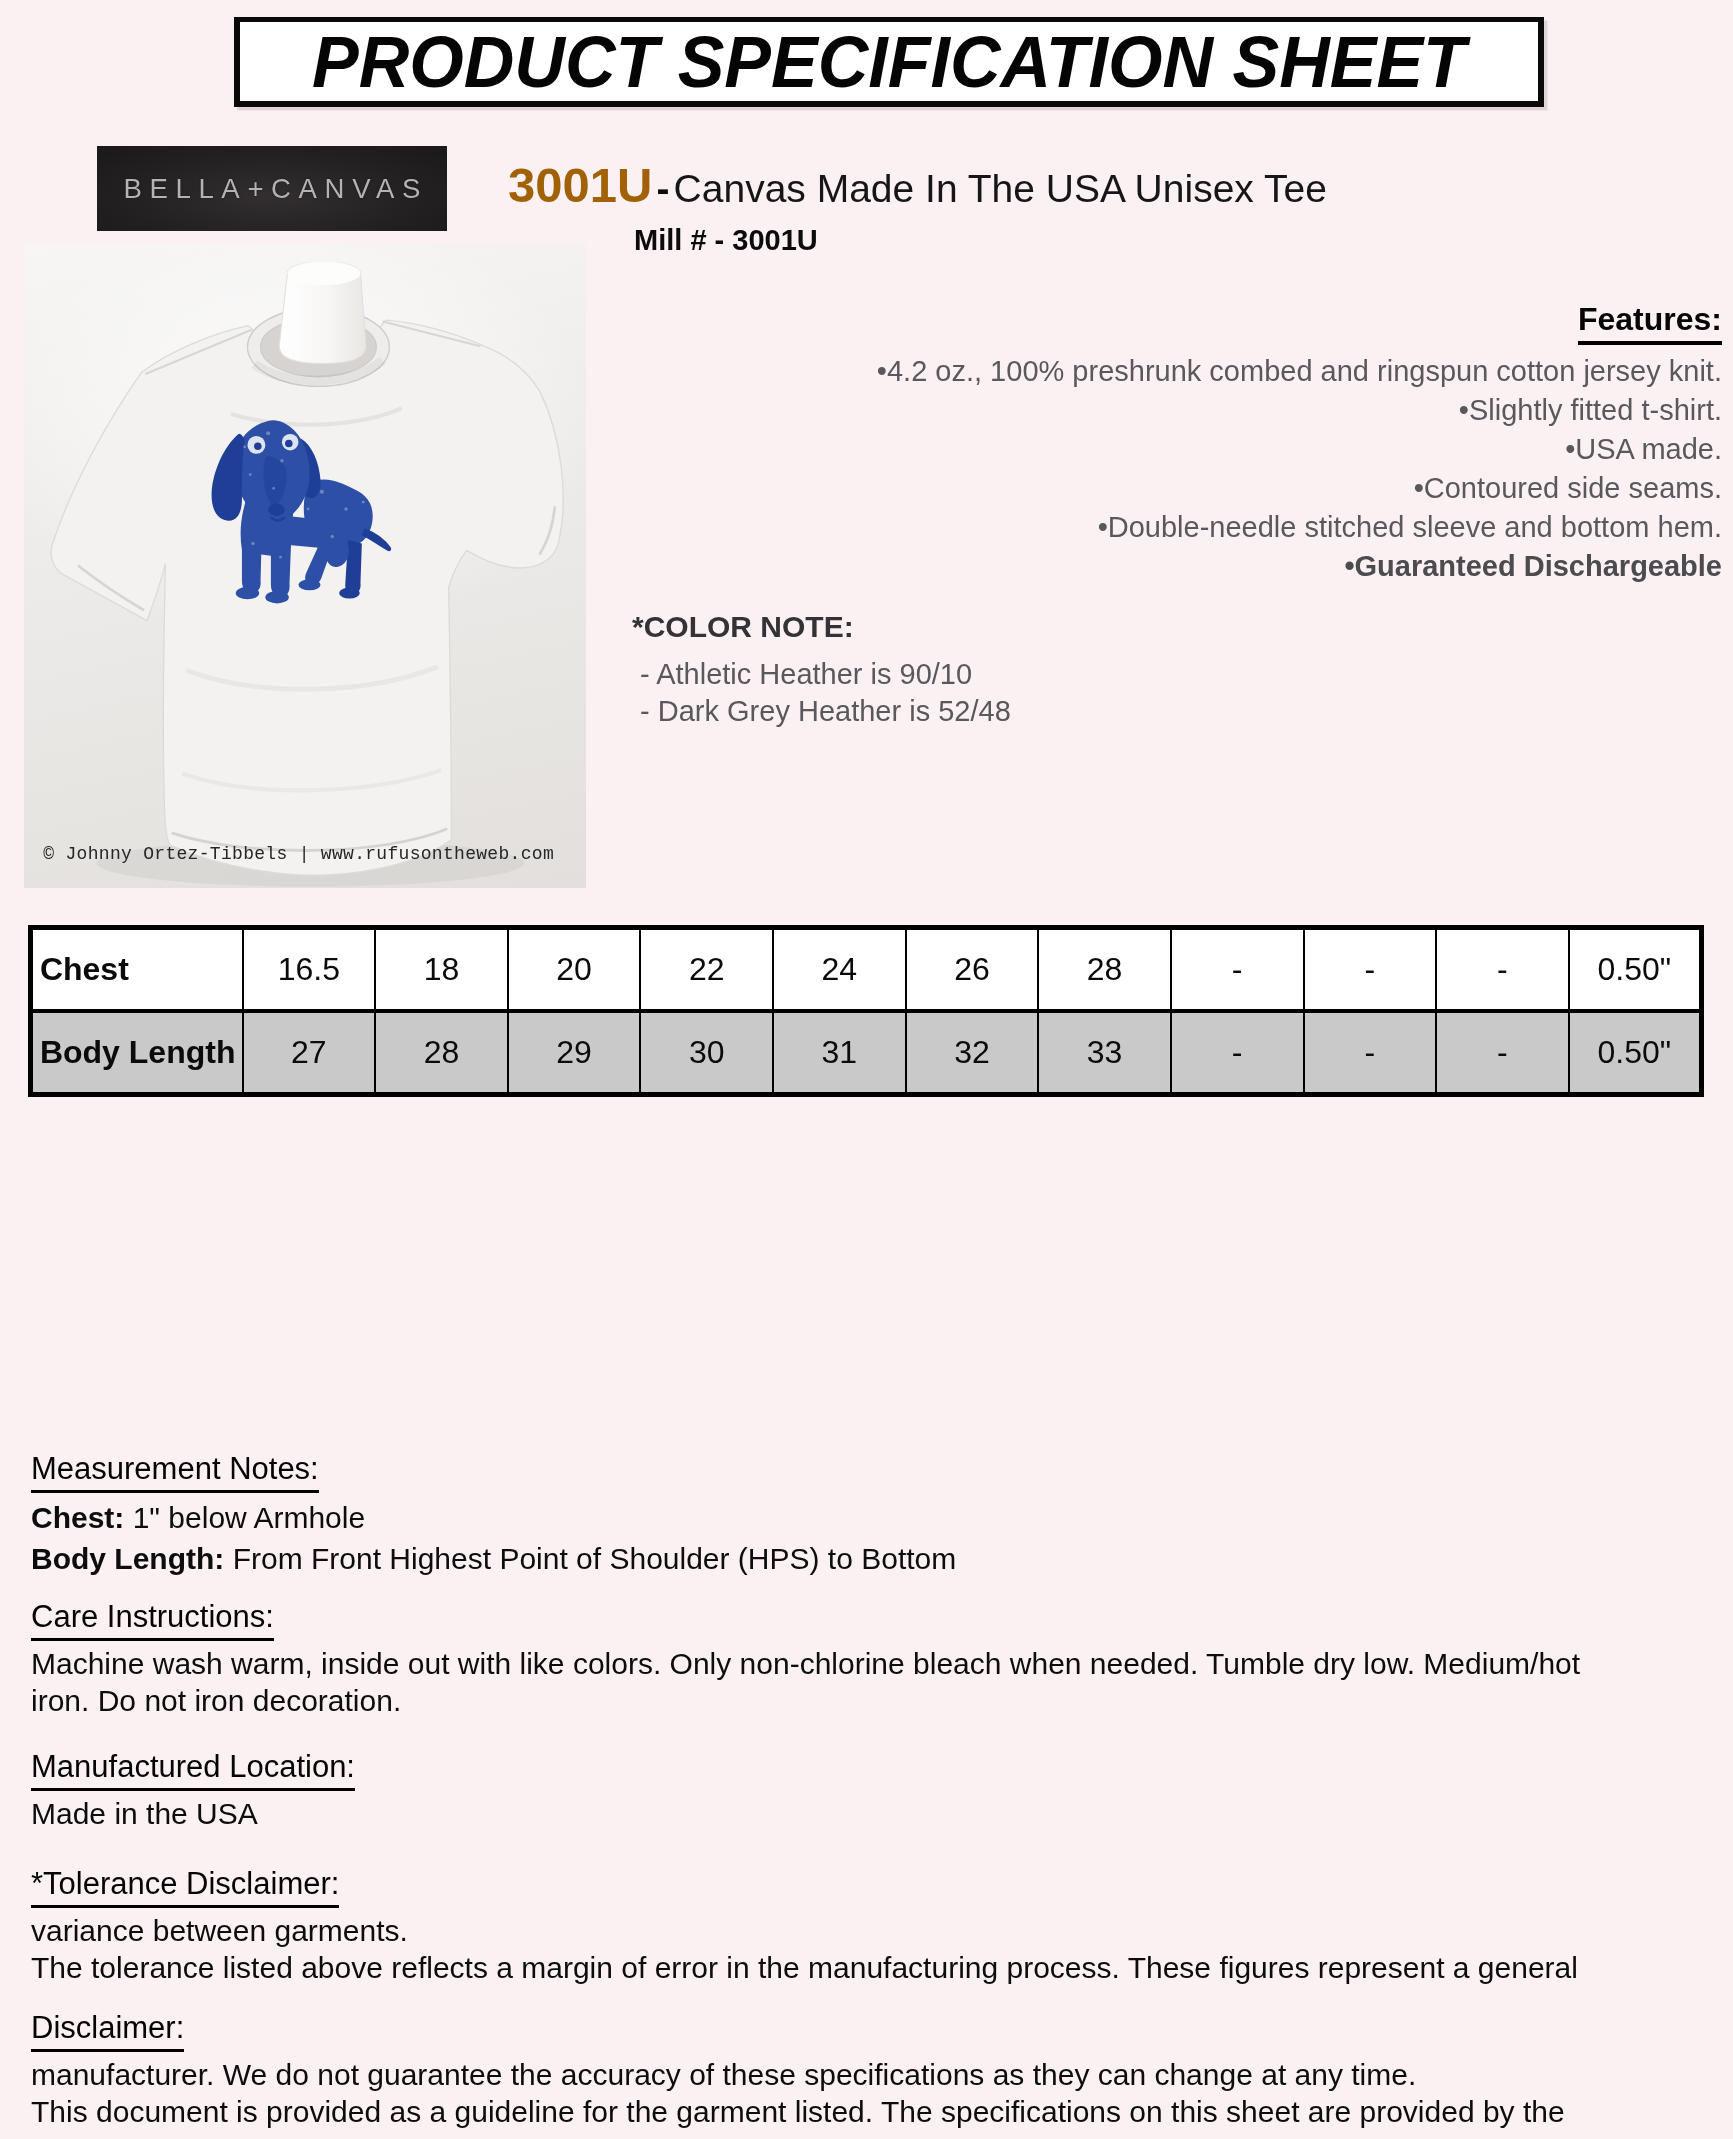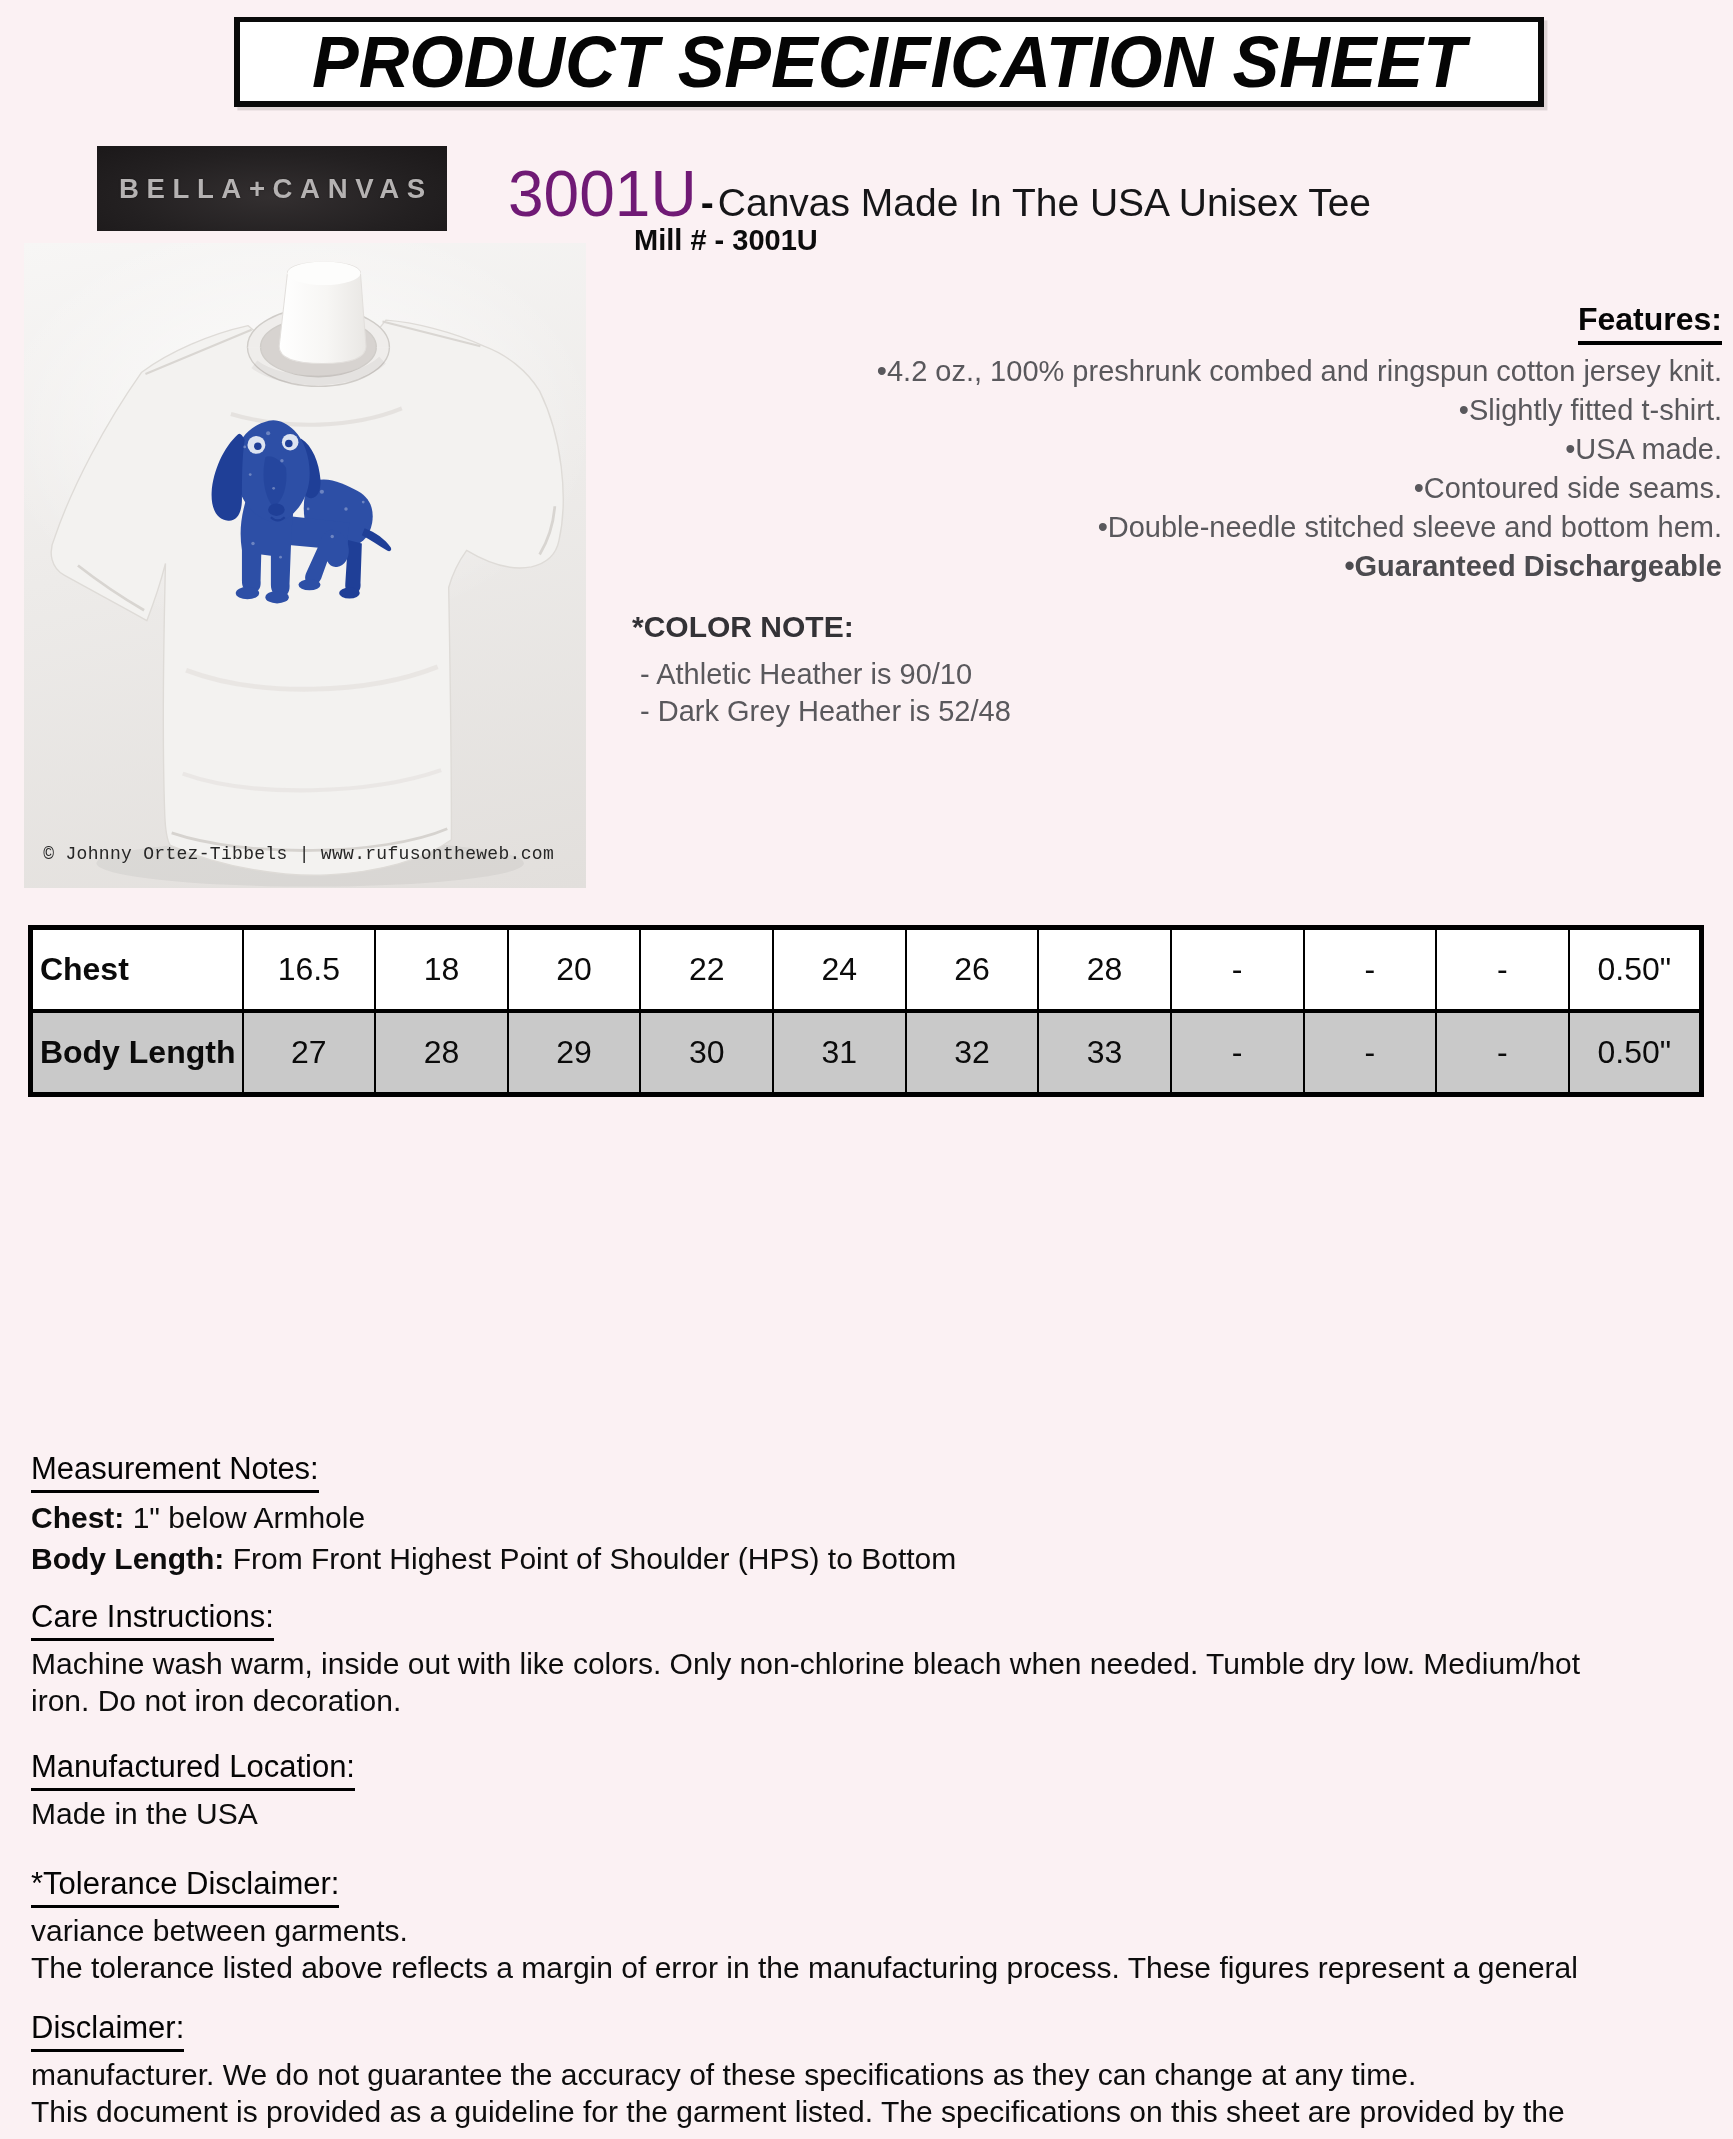--- a/index.html
+++ b/index.html
@@ -11,26 +11,26 @@
     background:#ffffff;border:6.2px solid #0a0a0a;border-top-width:5.5px;border-bottom-width:6.9px;
     box-sizing:border-box;display:flex;align-items:center;justify-content:center;
     box-shadow:3.4px 3.4px 0 rgba(150,140,140,0.28);}
   .title-text{font-size:70px;font-weight:bold;font-style:italic;color:#050505;
     white-space:nowrap;letter-spacing:0px;transform:scale(1.0,1.04);}
 
   
   .logo-box{position:absolute;left:97px;top:146px;width:350px;height:85px;
     background:radial-gradient(ellipse at 50% 60%, #332f30 0%, #232021 60%, #1b1819 100%);
     display:flex;align-items:center;justify-content:center;}
-  .logo-text{color:#b5b2b2;font-size:27.6px;font-weight:700;letter-spacing:7.6px;
+  .logo-text{color:#b5b2b2;font-size:27.6px;font-weight:400;letter-spacing:7.6px;
     padding-left:7.6px;white-space:nowrap;text-shadow:0 0 1.4px rgba(0,0,0,0.6);}
 
   
   .prod-heading{position:absolute;left:508px;top:157px;display:flex;align-items:baseline;white-space:nowrap;}
-  .style-no{font-size:64px;font-weight:normal;color:#701a75;}
+  .style-no{font-size:49px;font-weight:bold;color:#a16207;}
   .sep{font-size:39px;font-weight:bold;color:#0c0c0c;margin:0 4.1px;}
   .prod-name{font-size:39px;color:#161618;}
   .mill{position:absolute;left:634px;top:224px;font-size:29px;font-weight:bold;color:#0c0c0c;}
 
   
   .features{position:absolute;left:632px;top:301px;width:1090px;text-align:right;}
   .feat-heading{display:inline-block;font-size:32px;font-weight:bold;color:#060606;
     border-bottom:4.1px solid #000;padding-bottom:3.4px;margin-bottom:6.9px;}
   .feat-item{font-size:29px;color:#59585c;line-height:39px;white-space:nowrap;}
   .feat-item.bold{font-weight:bold;color:#4c4b4f;}

